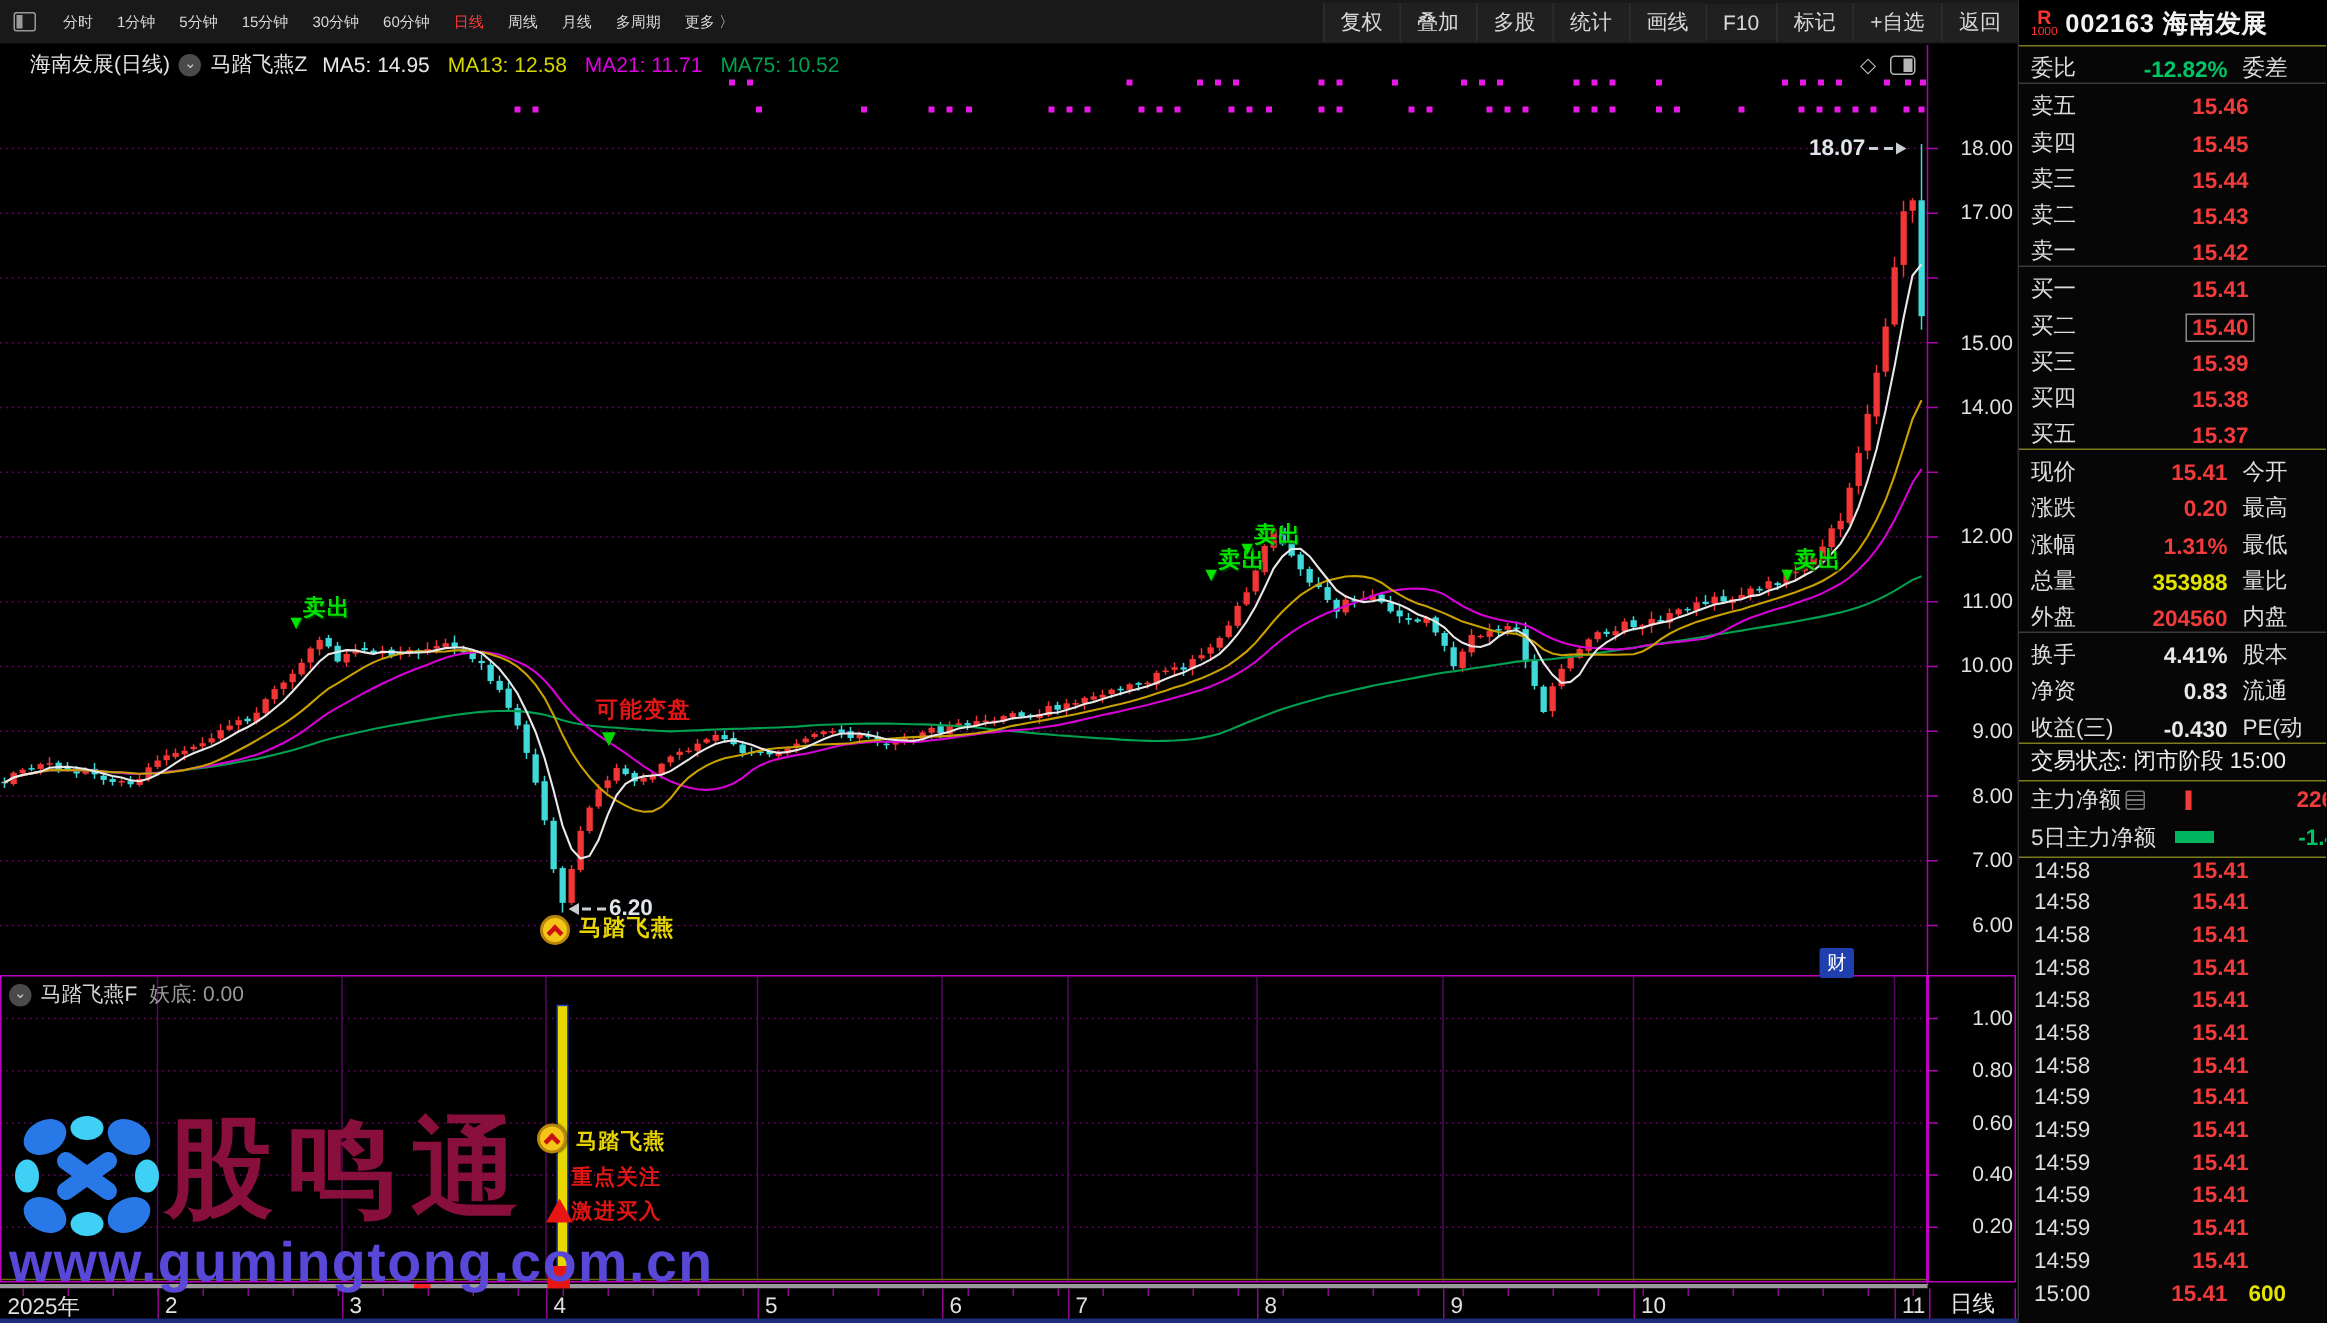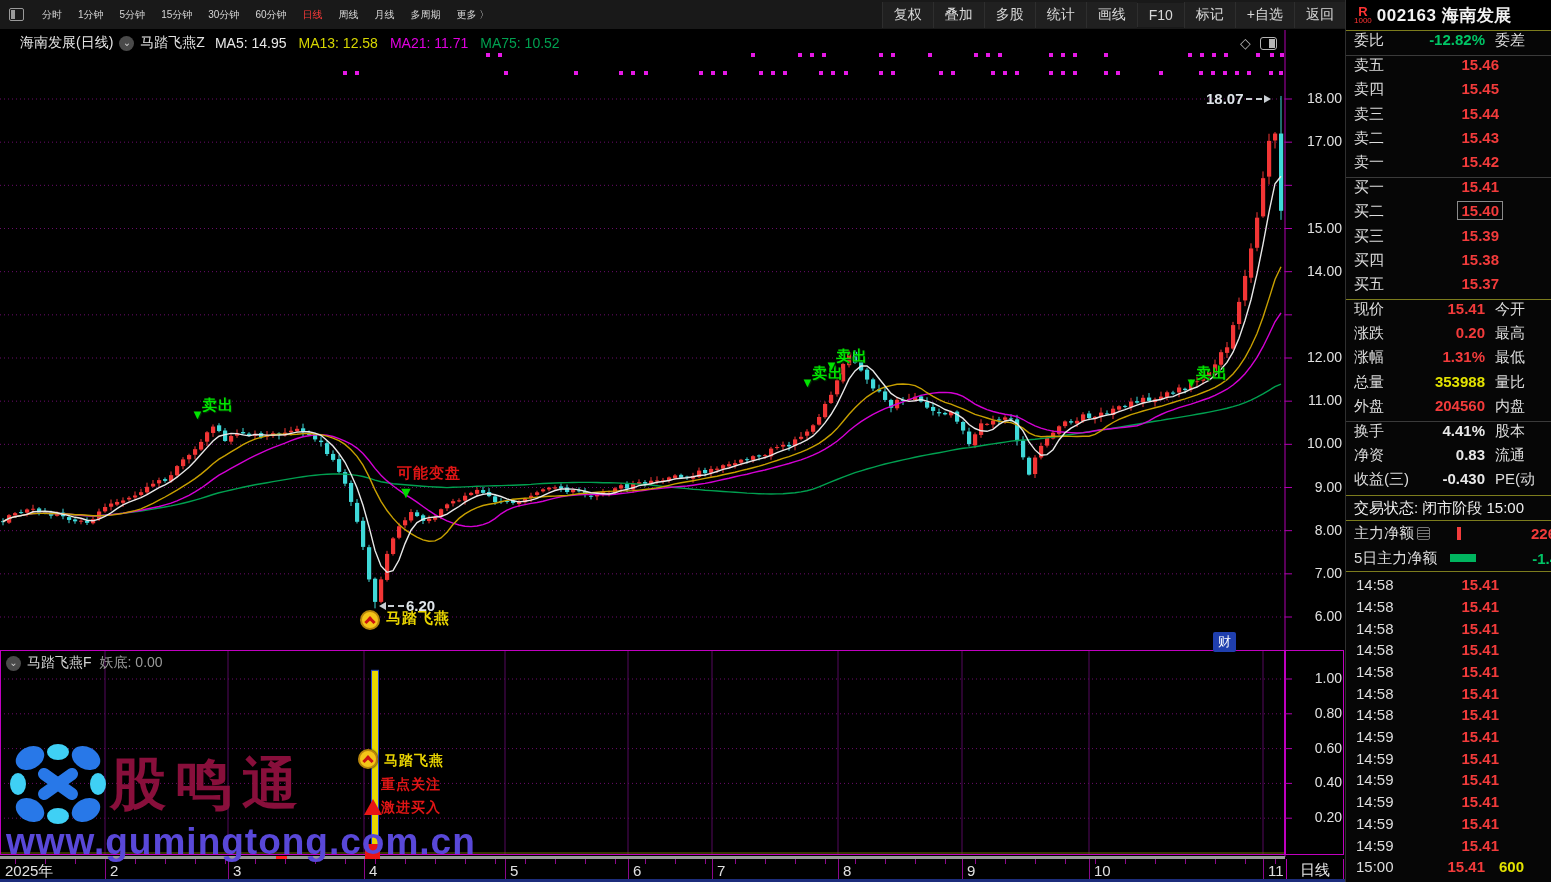--- a/index.html
+++ b/index.html
@@ -50,47 +50,47 @@
 .tri-up{position:absolute;width:0;height:0;border-left:9px solid transparent;border-right:9px solid transparent;border-bottom:16px solid #e81515}
 .red-sq{position:absolute;width:15px;height:16px;background:#e81515}
 .fin-badge{position:absolute;background:#1f3fae;color:#fff;font-size:13px;padding:1px 5px;border-radius:2px;z-index:5}
 
 .sub-header{position:absolute;left:0;top:652px;height:22px;display:flex;align-items:center;z-index:5;font-size:14px}
 .sub-t{color:#d5d5d5;margin-right:8px}
 .sub-v{color:#9a9a9a}
 
 .wm{position:absolute;left:6px;top:740px;z-index:5;pointer-events:none}
 .wm-row{display:flex;align-items:center}
-.wm-brand{font-size:56px;font-weight:900;color:rgba(148,16,64,0.92);letter-spacing:10px;line-height:80px;font-family:Liberation Serif, serif}
+.wm-brand{font-size:72px;font-weight:900;color:rgba(148,16,64,0.92);letter-spacing:10px;line-height:80px;font-family:Liberation Mono, monospace}
 .wm-url{font-size:37px;font-weight:bold;color:#5948d8;letter-spacing:1px;line-height:36px;margin-top:-4px}
 
 .right-panel{position:absolute;left:1345px;top:0;width:206px;height:882px;background:#060606;border-left:1px solid #2f2f2f;overflow:hidden;z-index:10}
 .stock-row{height:30px;display:flex;align-items:center;padding-left:8px;background:#000}
 .badge{display:flex;flex-direction:column;align-items:center;margin-right:5px}
 .badge .bR{color:#f33;font-weight:bold;font-size:13px;line-height:11px}
 .badge .b1000{color:#f33;font-size:8px;line-height:8px}
 .stock-name{color:#f2f2f2;font-size:17px;font-weight:bold;letter-spacing:.5px;white-space:nowrap}
 .sep-y{height:1px;background:#7c7c1d}
 .sep-g{height:1px;background:#3a3a3a}
-.p-row{display:flex;align-items:flex-start;height:24.2px;padding-left:8px;font-size:15px;color:#ddd;white-space:nowrap}
+.p-row{display:flex;align-items:flex-end;height:24.2px;padding-left:8px;font-size:15px;color:#ddd;white-space:nowrap}
 .p-row .lbl{width:64px}
 .p-row .val{flex:1;text-align:right;padding-right:52px;font-weight:600}
 .p-row .val2end{padding-right:10px}
 .p-row .lbl2{width:56px;padding-left:0}
 .val.red{color:#f23b3b}.val.green{color:#00c565}.val.yellow{color:#e3e300}.val.white{color:#e8e8e8}
 .boxed{border:1px solid #8a8a8a;padding:0 3px;margin-right:-4px}
 .status-row{height:24px;line-height:24px;padding-left:8px;font-size:15px;color:#eee;white-space:nowrap;overflow:hidden}
 .fund-row{display:flex;align-items:center;height:25px;padding-left:8px;font-size:15px;color:#ddd;white-space:nowrap}
 .doc-ico{width:13px;height:13px;border:1px solid #777;border-radius:2px;margin-left:3px;background:repeating-linear-gradient(#0000 0 2px,#777 2px 3px)}
 .mini-red{width:4px;height:13px;background:#f23b3b;margin-left:27px}
 .mini-green{width:26px;height:8px;background:#00b55f;margin-left:13px}
 .fund-val{margin-left:auto;font-weight:600}
 .fund-val.red{color:#f23b3b;margin-right:-5px}
 .fund-val.green{color:#00c565;margin-right:-7px}
-.t-row{display:flex;align-items:flex-end;height:21.7px;padding:0 52px 0 10px;font-size:15px;white-space:nowrap}
+.t-row{display:flex;align-items:flex-start;height:21.7px;padding:0 52px 0 10px;font-size:15px;white-space:nowrap}
 .t-row .tt{width:58px;color:#ddd}
 .t-row .tp{flex:1;text-align:right;color:#f23b3b;font-weight:600}
 .t-row .tv{color:#e3e300;width:0;padding-left:14px;font-weight:600}
 .chart-area{position:absolute;left:0;top:30px;width:1345px;height:852px;z-index:1}
 </style>
 </head>
 <body>
 
 <div class="screen">
 

